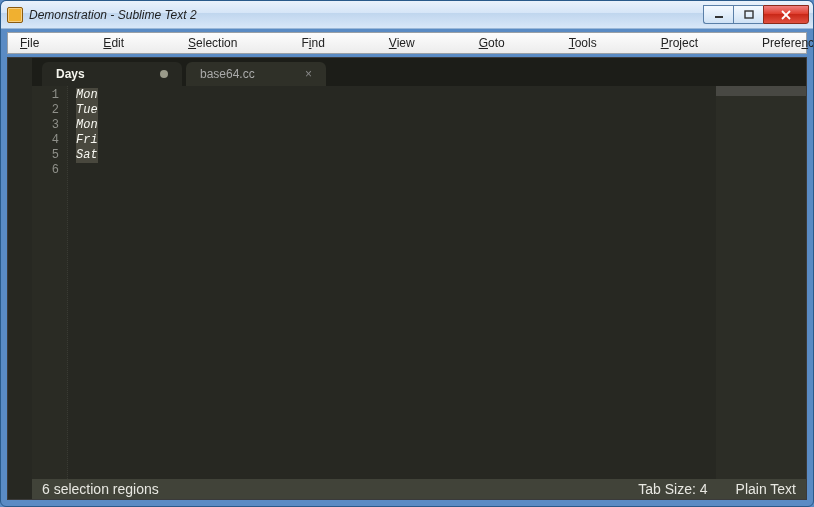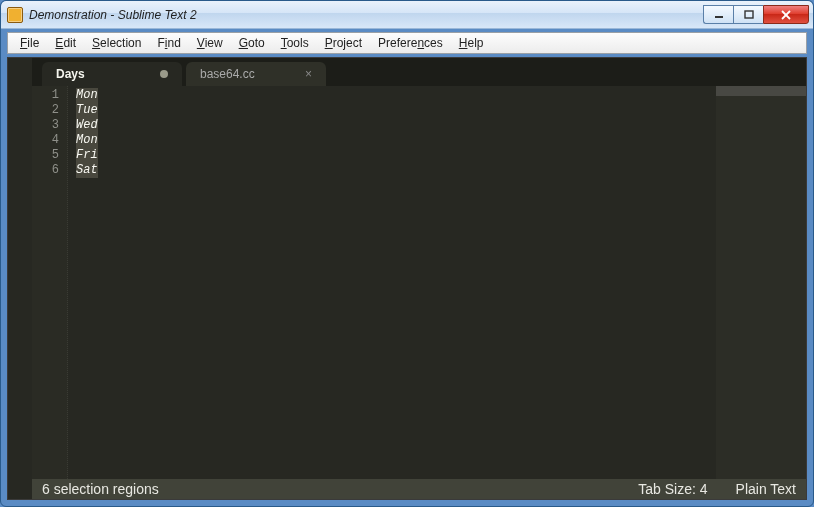--- a/index.html
+++ b/index.html
@@ -56,20 +56,21 @@
 
   
   .menubar {
     height: 22px;
     background: linear-gradient(to bottom, #fdfdfd, #ececec);
     border: 1px solid #9aa0a6;
     margin: 3px 6px 0 6px;
     display: flex;
     align-items: center;
     padding: 0 4px;
+    gap: 48px;
   }
   .menuitem {
     padding: 2px 8px;
     color: #222;
     cursor: default;
   }
   .menuitem u { text-decoration: underline; }
 
   
   .client {
@@ -236,21 +237,20 @@
       <div>1</div>
       <div>2</div>
       <div>3</div>
       <div>4</div>
       <div>5</div>
       <div>6</div>
     </div>
     <div class="code">
       <div class="code-line"><span class="sel">Mon</span></div>
       <div class="code-line"><span class="sel">Tue</span></div>
-      <div class="code-line"><span class="sel">Wed</span></div>
       <div class="code-line"><span class="sel">Mon</span></div>
       <div class="code-line"><span class="sel">Fri</span></div>
       <div class="code-line"><span class="sel">Sat</span></div>
     </div>
     <div class="minimap">
       <div class="minimap-view"></div>
     </div>
   </div>
 
   <div class="statusbar">

